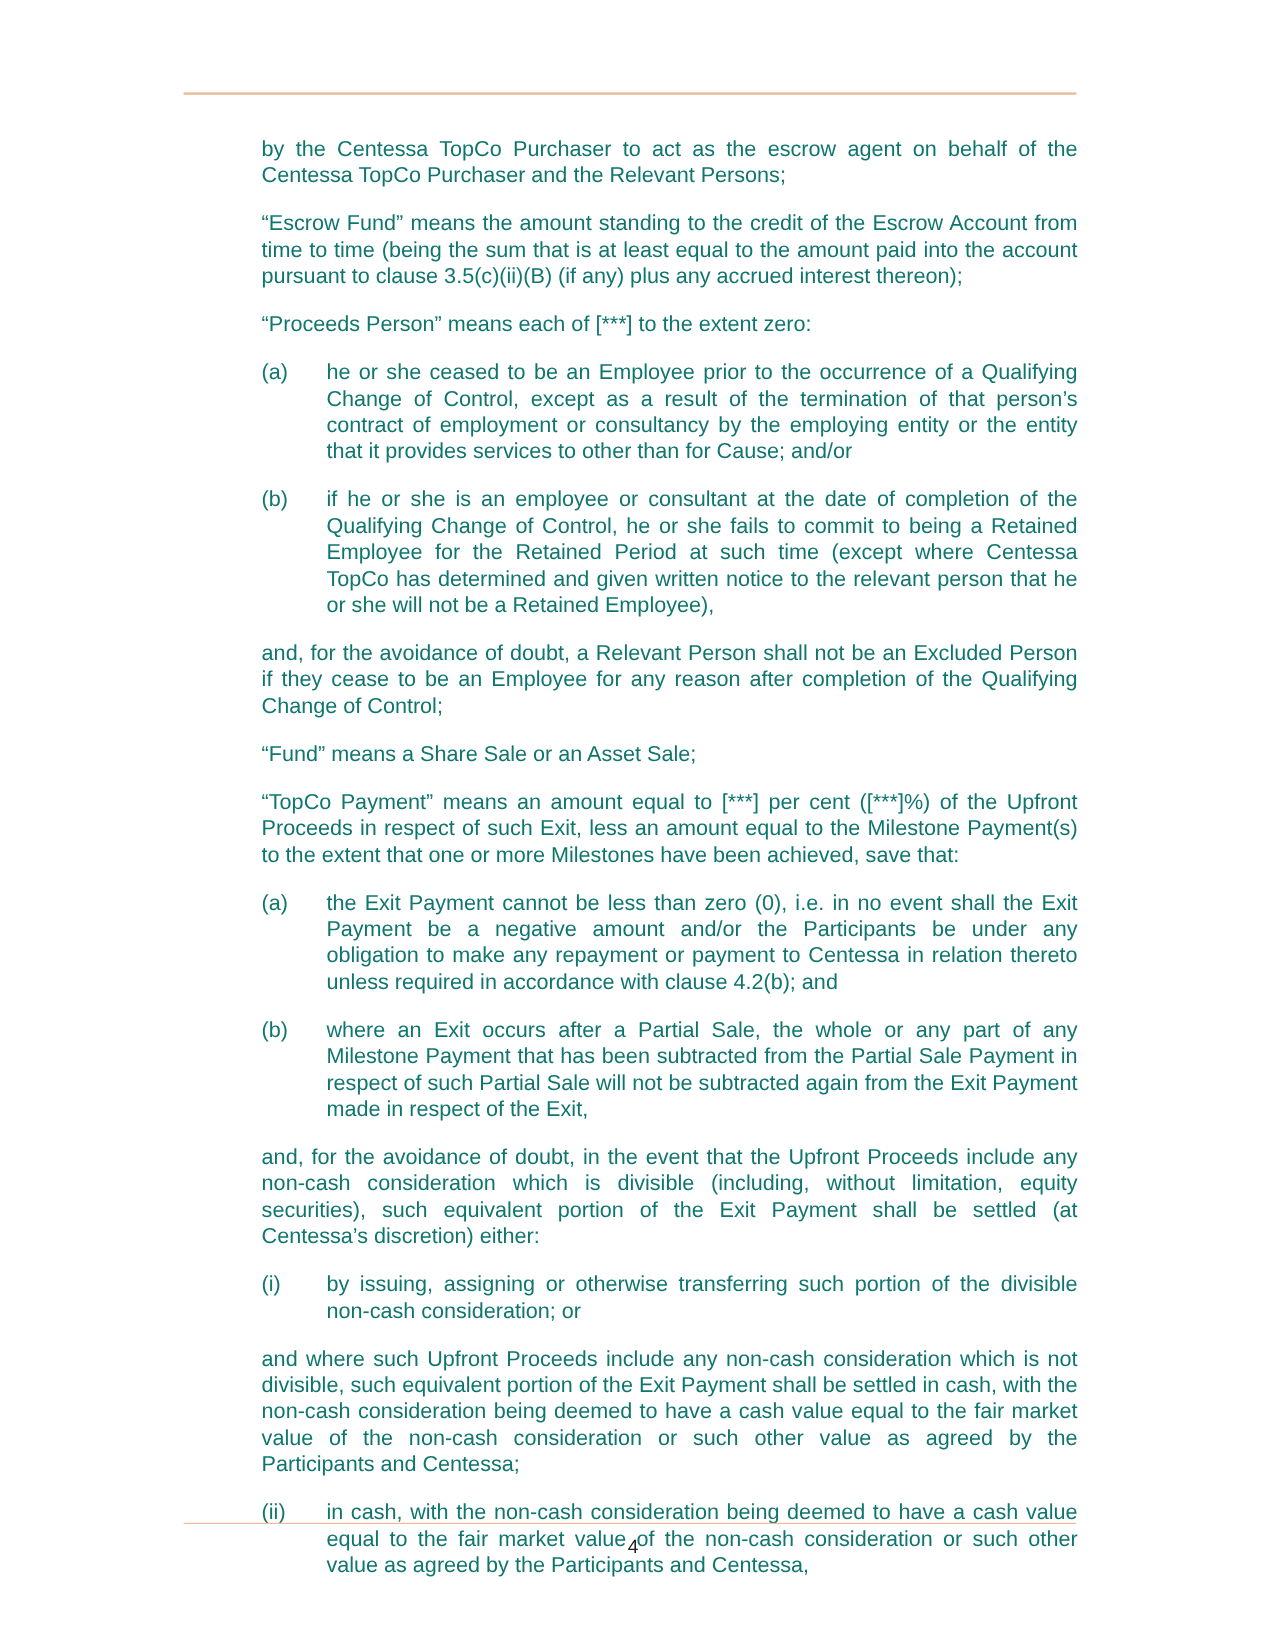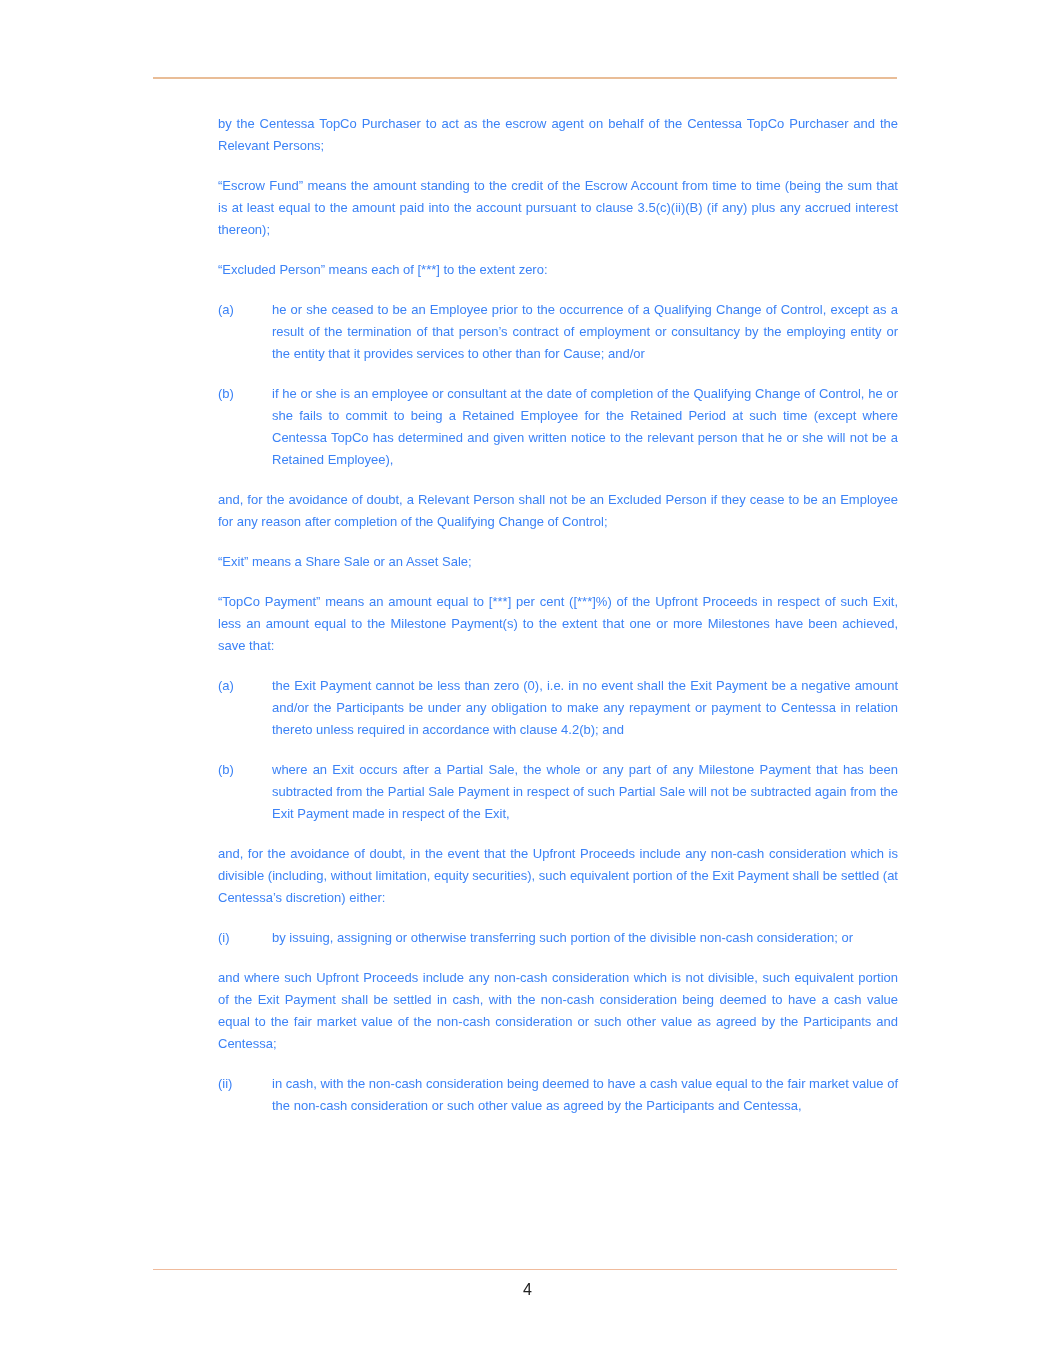--- a/index.html
+++ b/index.html
@@ -31,24 +31,24 @@
     background: #f0bb9c;
   }
   .content {
     position: absolute;
     left: 218px;
     top: 113px;
     width: 680px;
   }
   .para {
     margin: 0 0 18px 0;
-    font-size: 13px;
+    font-size: 18px;
     line-height: 22px;
     text-align: justify;
-    color: #3b82f6;
+    color: #0f766e;
   }
   .para.item {
     position: relative;
     padding-left: 54px;
   }
   .para .marker {
     position: absolute;
     left: 0;
     top: 0;
   }
@@ -66,25 +66,25 @@
   }
 </style>
 </head>
 <body>
 
 <div class="page">
   <div class="rule rule-top"></div>
   <main class="content" id="doc-body">
       <p class="para"><span>by the Centessa TopCo Purchaser to act as the escrow agent on behalf of the Centessa TopCo Purchaser and the Relevant Persons;</span></p>
       <p class="para"><span>“</span><b>Escrow Fund</b><span>”</span><span> means the amount standing to the credit of the Escrow Account from time to time (being the sum that is at least equal to the amount paid into the account pursuant to clause 3.5(c)(ii)(B) (if any) plus any accrued interest thereon);</span></p>
-      <p class="para"><span>“</span><b>Excluded Person</b><span>”</span><span> means each of [***] to the extent zero:</span></p>
+      <p class="para"><span>“</span><b>Proceeds Person</b><span>”</span><span> means each of [***] to the extent zero:</span></p>
       <p class="para item"><span class="marker">(a)</span><span>he or she ceased to be an Employee prior to the occurrence of a Qualifying Change of Control, except as a result of the termination of that person’s contract of employment or consultancy by the employing entity or the entity that it provides services to other than for Cause; and/or</span></p>
       <p class="para item"><span class="marker">(b)</span><span>if he or she is an employee or consultant at the date of completion of the Qualifying Change of Control, he or she fails to commit to being a Retained Employee for the Retained Period at such time (except where Centessa TopCo has determined and given written notice to the relevant person that he or she will not be a Retained Employee),</span></p>
       <p class="para"><span>and, for the avoidance of doubt, a Relevant Person shall not be an Excluded Person if they cease to be an Employee for any reason after completion of the Qualifying Change of Control;</span></p>
-      <p class="para"><span>“</span><b>Exit</b><span>”</span><span> means a Share Sale or an Asset Sale;</span></p>
+      <p class="para"><span>“</span><b>Fund</b><span>”</span><span> means a Share Sale or an Asset Sale;</span></p>
       <p class="para"><span>“</span><b>TopCo Payment</b><span>”</span><span> means an amount equal to [***] per cent ([***]%) of the Upfront Proceeds in respect of such Exit, less an amount equal to the Milestone Payment(s) to the extent that one or more Milestones have been achieved, save that:</span></p>
       <p class="para item"><span class="marker">(a)</span><span>the Exit Payment cannot be less than zero (0), i.e. in no event shall the Exit Payment be a negative amount and/or the Participants be under any obligation to make any repayment or payment to Centessa in relation thereto unless required in accordance with clause 4.2(b); and</span></p>
       <p class="para item"><span class="marker">(b)</span><span>where an Exit occurs after a Partial Sale, the whole or any part of any Milestone Payment that has been subtracted from the Partial Sale Payment in respect of such Partial Sale will not be subtracted again from the Exit Payment made in respect of the Exit,</span></p>
       <p class="para"><span>and, for the avoidance of doubt, in the event that the Upfront Proceeds include any non-cash consideration which is divisible (including, without limitation, equity securities), such equivalent portion of the Exit Payment shall be settled (at Centessa’s discretion) either:</span></p>
       <p class="para item"><span class="marker">(i)</span><span>by issuing, assigning or otherwise transferring such portion of the divisible non-cash consideration; or</span></p>
       <p class="para"><span>and where such Upfront Proceeds include any non-cash consideration which is not divisible, such equivalent portion of the Exit Payment shall be settled in cash, with the non-cash consideration being deemed to have a cash value equal to the fair market value of the non-cash consideration or such other value as agreed by the Participants and Centessa;</span></p>
       <p class="para item"><span class="marker">(ii)</span><span>in cash, with the non-cash consideration being deemed to have a cash value equal to the fair market value of the non-cash consideration or such other value as agreed by the Participants and Centessa,</span></p>
     </main>
   <div class="rule rule-bottom"></div>
   <div class="page-number">4</div>

